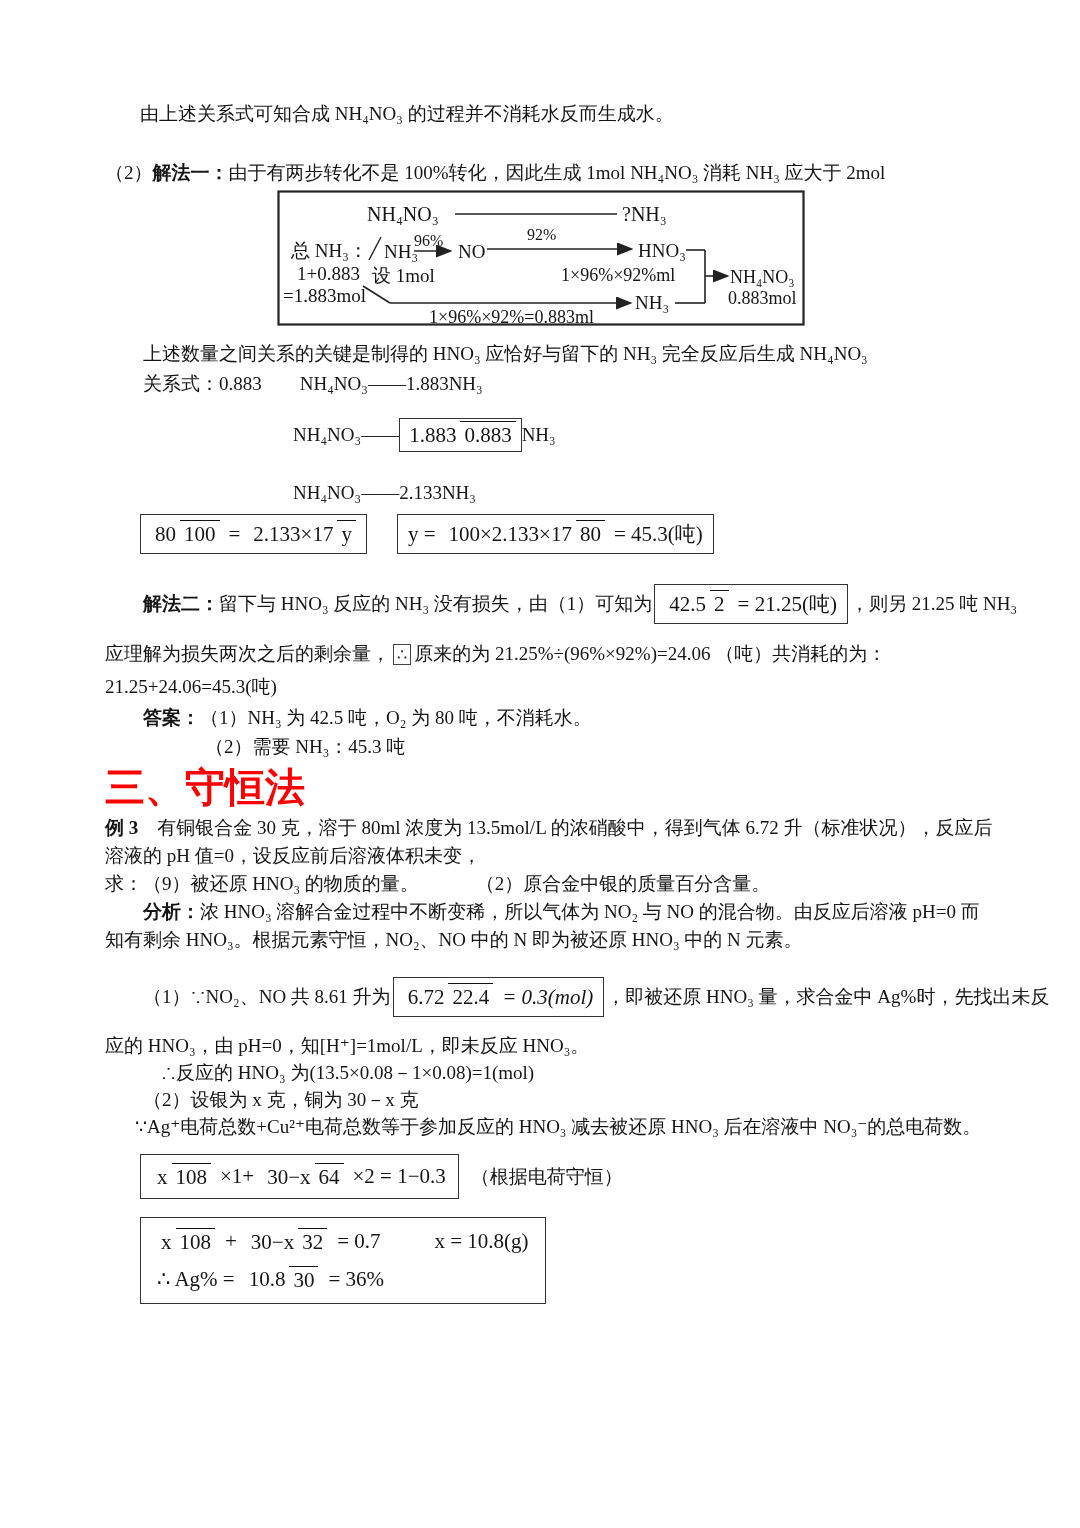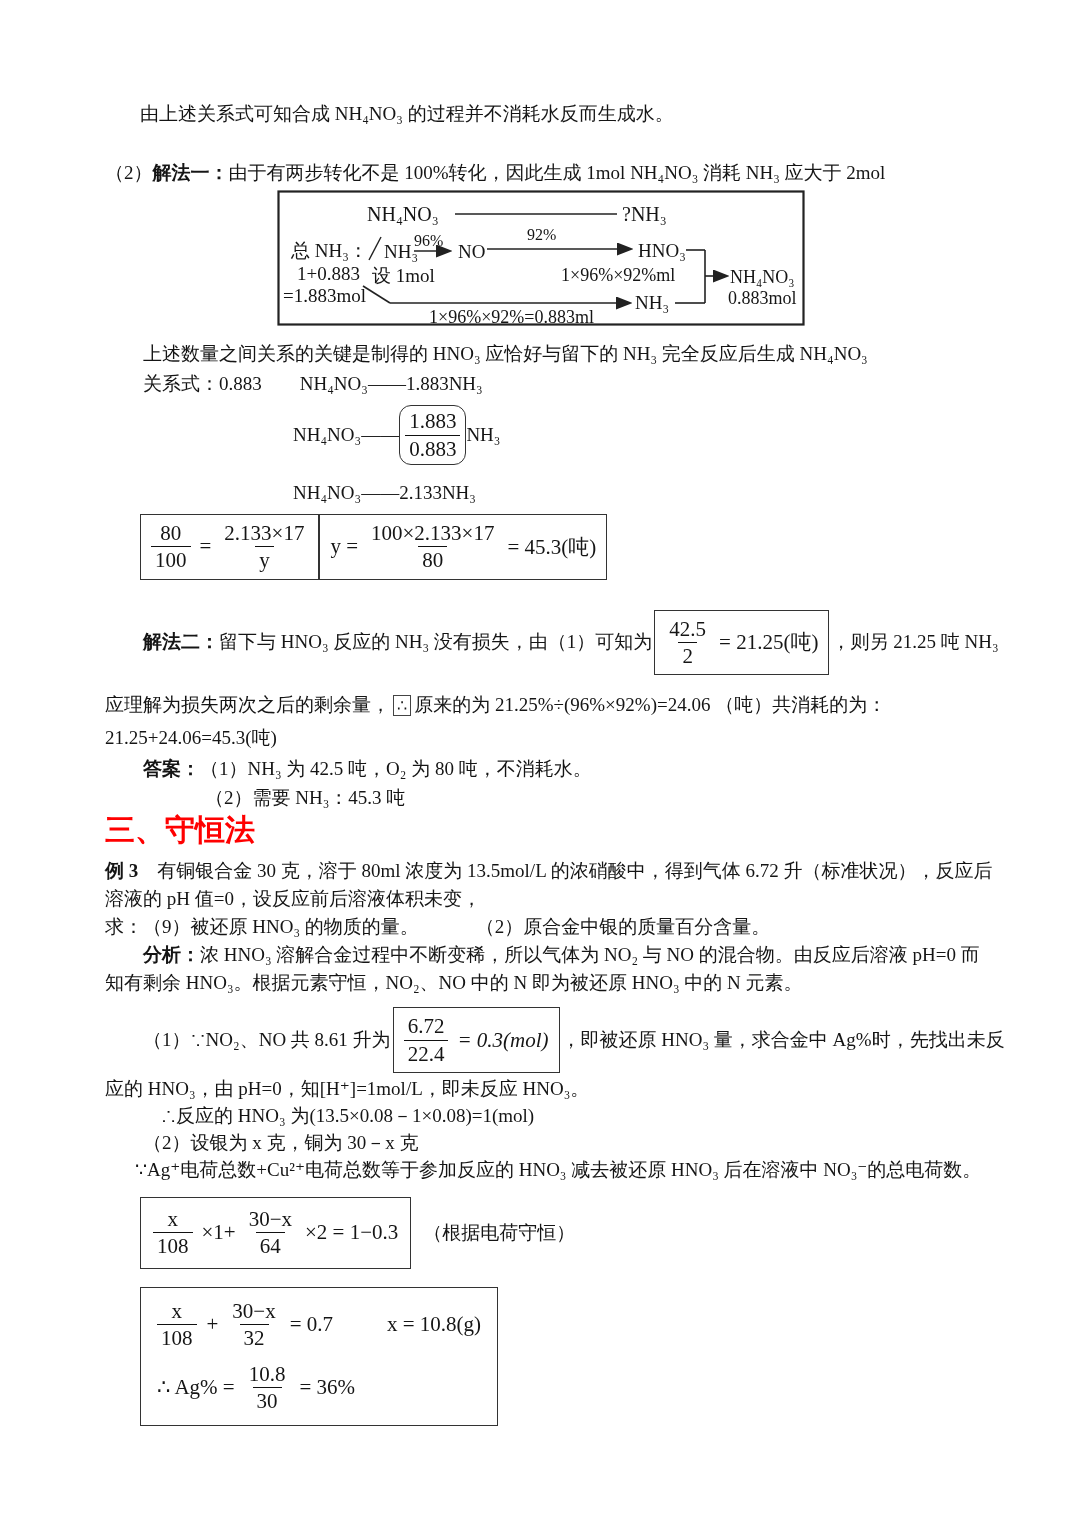--- a/index.html
+++ b/index.html
@@ -9,27 +9,27 @@
     background:#ffffff;color:#151515;
     font-family:"Liberation Serif","DejaVu Serif",serif;
     font-size:19px;
     box-sizing:border-box;
     padding:100px 95px 0 105px;
     overflow:hidden;
   }
   .ln{line-height:27px;white-space:nowrap;}
   .b{font-weight:bold;}
   .row{display:flex;align-items:center;white-space:nowrap;}
-  .frac{display:inline-flex;flex-direction:column;align-items:center;line-height:1.25;text-align:center;border-radius:12px;}
+  .frac{display:inline-flex;flex-direction:row;align-items:center;line-height:1.25;text-align:center;}
   .frac>span{padding:0 4px;}
   .frac>.den{border-top:1.6px solid #111;font-family:Liberation Serif, serif;}
   .boxed{border:1.6px solid #333;display:inline-flex;align-items:center;padding:5px 10px;gap:9px;background:#fff;}
   .eqfont{font-size:21px;}
   .therefore-box{display:inline-block;border:1px solid #444;line-height:19px;padding:0 3px;font-size:16px;margin:0 3px;}
-  .sec-heading{font-size:30px;font-weight:bold;line-height:38px;margin-top:0;color:#ff0000;font-family:"Liberation Sans","DejaVu Sans",sans-serif;}
+  .sec-heading{font-size:40px;font-weight:bold;line-height:38px;margin-top:8px;color:#ff0000;font-family:"Liberation Sans","DejaVu Sans",sans-serif;}
   .diagram-svg text{fill:#151515;font-family:"Liberation Serif","DejaVu Serif",serif;}
   .diagram-svg line, .diagram-svg path, .diagram-svg rect{stroke:#222;}
   .gap-col{display:inline-block;width:34px;}
 </style>
 </head>
 <body>
 
 <div class="page">
 
   <div class="ln" style="margin-left:35px;">由上述关系式可知合成 NH₄NO₃ 的过程并不消耗水反而生成水。</div>
@@ -87,21 +87,21 @@
     <span>NH₄NO₃——</span>
     <span class="frac eqfont" style="border:1.6px solid #333;padding:2px 5px;">
       <span>1.883</span>
       <span class="den">0.883</span>
     </span>
     <span>NH₃</span>
   </div>
 
   <div class="ln" style="margin-top:12px;margin-left:188px;">NH₄NO₃——2.133NH₃</div>
 
-  <div class="row" style="margin-top:8px;margin-left:35px;">
+  <div class="row" style="margin-top:8px;margin-left:35px;gap:30px;">
     <span class="boxed eqfont">
       <span class="frac">
         <span>80</span>
         <span class="den">100</span>
       </span>
       <span>=</span>
       <span class="frac">
         <span>2.133×17</span>
         <span class="den">y</span>
       </span>

